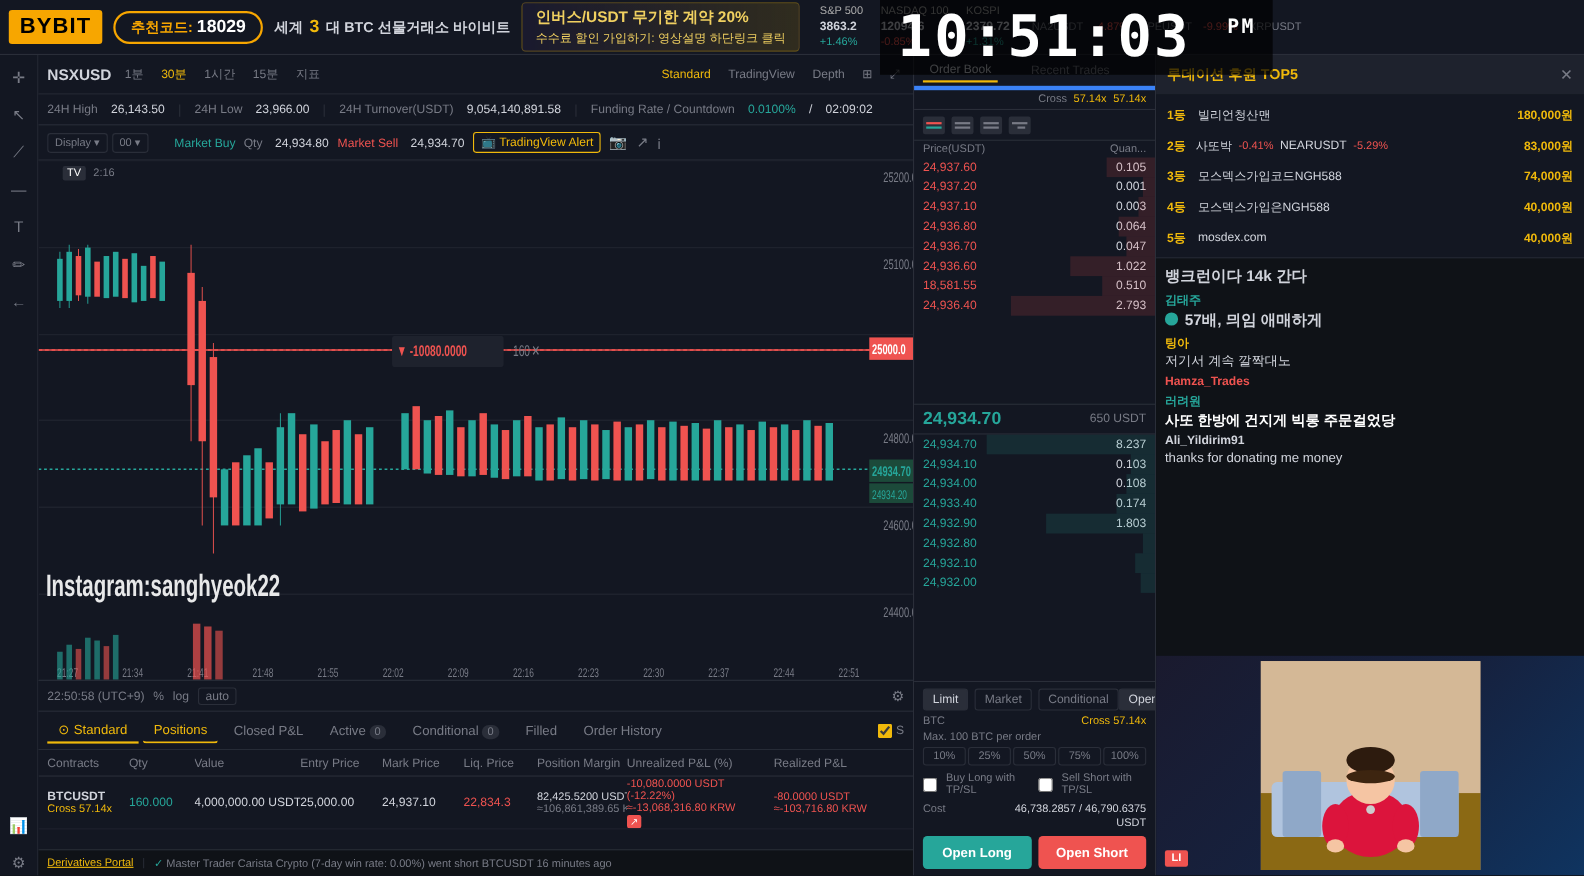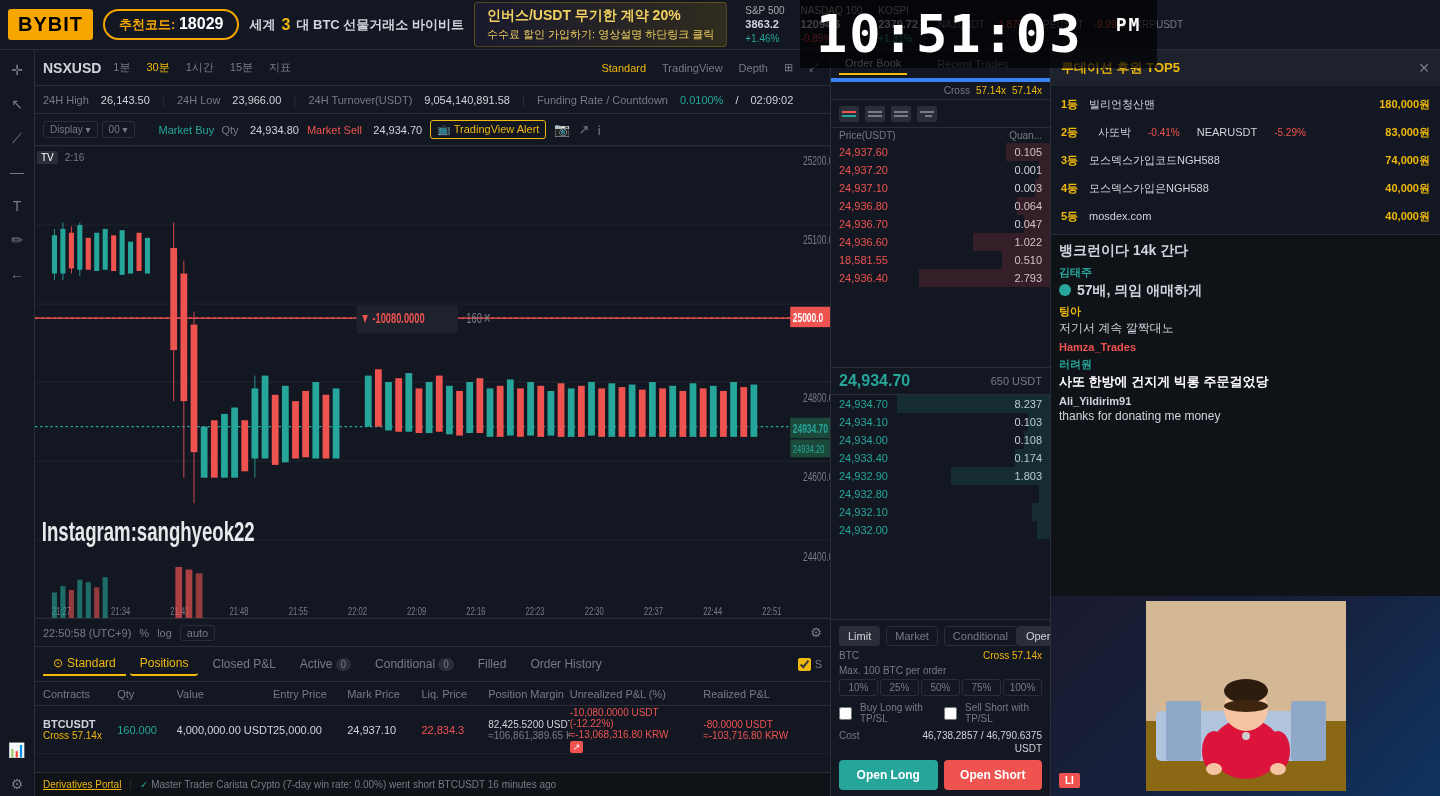--- a/index.html
+++ b/index.html
@@ -1006,21 +1006,21 @@
           <rect x="70" y="16" width="6" height="24" fill="#ef5350" opacity="0.6"></rect>
           <rect x="80" y="8" width="6" height="32" fill="#26a69a" opacity="0.6"></rect>
 
           <rect x="166" y="0" width="8" height="40" fill="#ef5350" opacity="0.7"></rect>
           <rect x="178" y="2" width="8" height="38" fill="#ef5350" opacity="0.7"></rect>
           <rect x="190" y="5" width="8" height="35" fill="#ef5350" opacity="0.6"></rect>
         </g>
       </svg>
 
       
-      <div style="position:absolute;top:5px;left:2px;color:#666;font-size:11px;">
+      <div style="position:absolute;top:5px;left:22px;color:#666;font-size:11px;">
         <span style="background:#2a2e39;color:#fff;padding:1px 4px;border-radius:2px;font-size:10px;">TV</span>
         <span style="color:#787b86;margin-left:4px;font-size:10px;">2:16</span>
       </div>
     </div>
 
     <div id="chart-bottom-bar">
       <span class="bottom-time">22:50:58 (UTC+9)</span>
       <button class="bottom-pct-btn">%</button>
       <button class="bottom-log-btn">log</button>
       <button class="bottom-auto-btn">auto</button>
@@ -1287,21 +1287,21 @@
         <button style="background:none;border:none;color:#787b86;cursor:pointer;font-size:14px;">✕</button>
       </div>
     </div>
 
     <div id="top5-list">
       <div class="top5-item">
         <span class="top5-rank">1등</span>
         <span class="top5-name">빌리언청산맨</span>
         <span class="top5-amount">180,000원</span>
       </div>
-      <div class="top5-item" style="display:flex;align-items:center;gap:17px;">
+      <div class="top5-item" style="display:flex;align-items:center;gap:6px;">
         <span class="top5-rank">2등</span>
         <span style="color:#d1d4dc;font-size:11px;">사또박</span>
         <span style="color:#ef5350;font-size:10px;">-0.41%</span>
         <span style="color:#d1d4dc;font-size:11px;">NEARUSDT</span>
         <span style="color:#ef5350;font-size:10px;">-5.29%</span>
         <span class="top5-amount" style="margin-left:auto;">83,000원</span>
       </div>
       <div class="top5-item">
         <span class="top5-rank">3등</span>
         <span class="top5-name">모스덱스가입코드NGH588</span>

